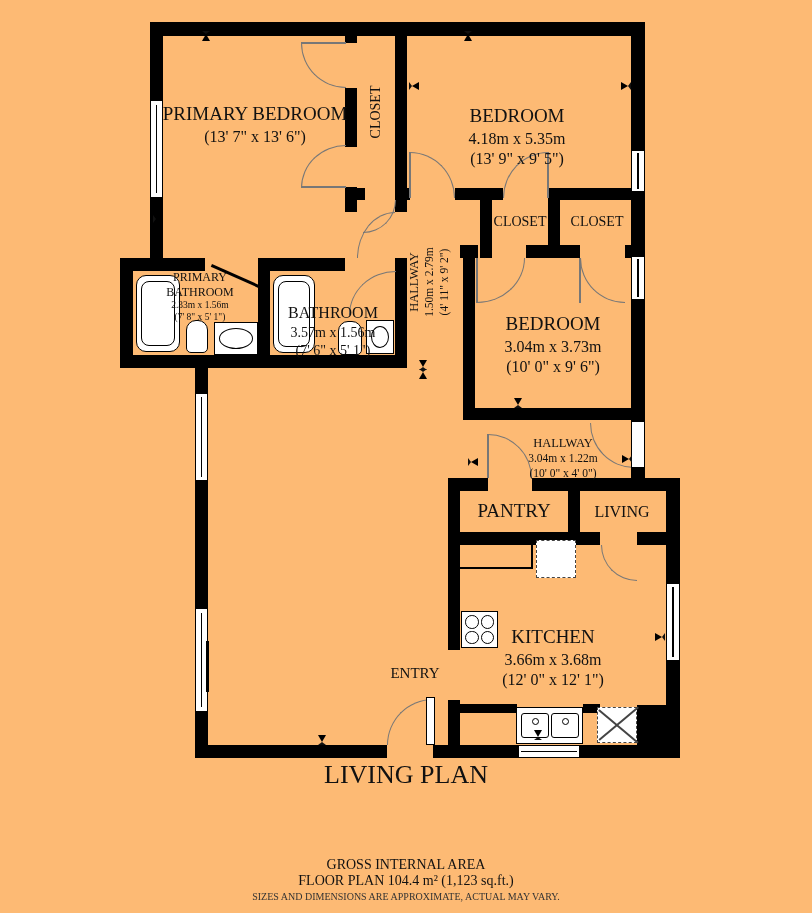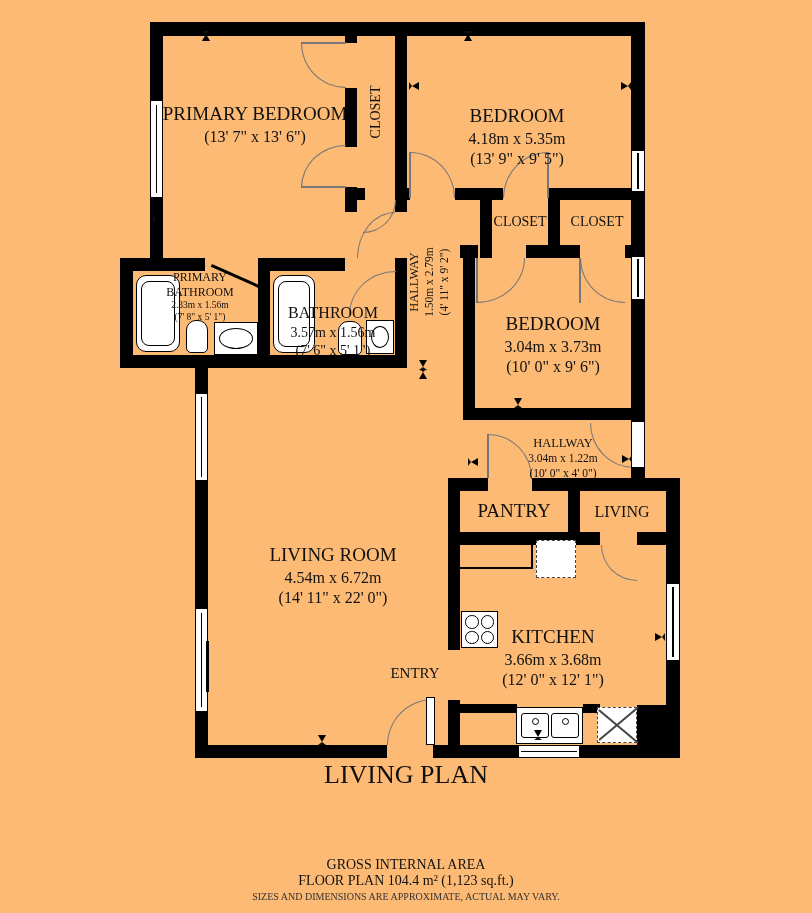--- a/index.html
+++ b/index.html
@@ -252,25 +252,20 @@
   <div class="lbl" style="left:333px;top:332px">
     <div class="nm" style="font-size:16px">BATHROOM</div>
     <div class="dim" style="font-size:14px">3.57m x 1.56m</div>
     <div class="dim" style="font-size:14px">(7' 6" x 5' 1")</div>
   </div>
   <div class="lbl h2" style="left:563px;top:458px">
     <div class="nm">HALLWAY</div>
     <div class="dim">3.04m x 1.22m</div>
     <div class="dim">(10' 0" x 4' 0")</div>
   </div>
-  <div class="lbl" style="left:333px;top:576px">
-    <div class="nm">LIVING ROOM</div>
-    <div class="dim">4.54m x 6.72m</div>
-    <div class="dim">(14' 11" x 22' 0")</div>
-  </div>
   <div class="lbl" style="left:514px;top:511px">
     <div class="nm">PANTRY</div>
   </div>
   <div class="lbl" style="left:622px;top:512px">
     <div class="nm" style="font-size:16px">LIVING</div>
   </div>
   <div class="lbl" style="left:553px;top:658px">
     <div class="nm">KITCHEN</div>
     <div class="dim">3.66m x 3.68m</div>
     <div class="dim">(12' 0" x 12' 1")</div>

